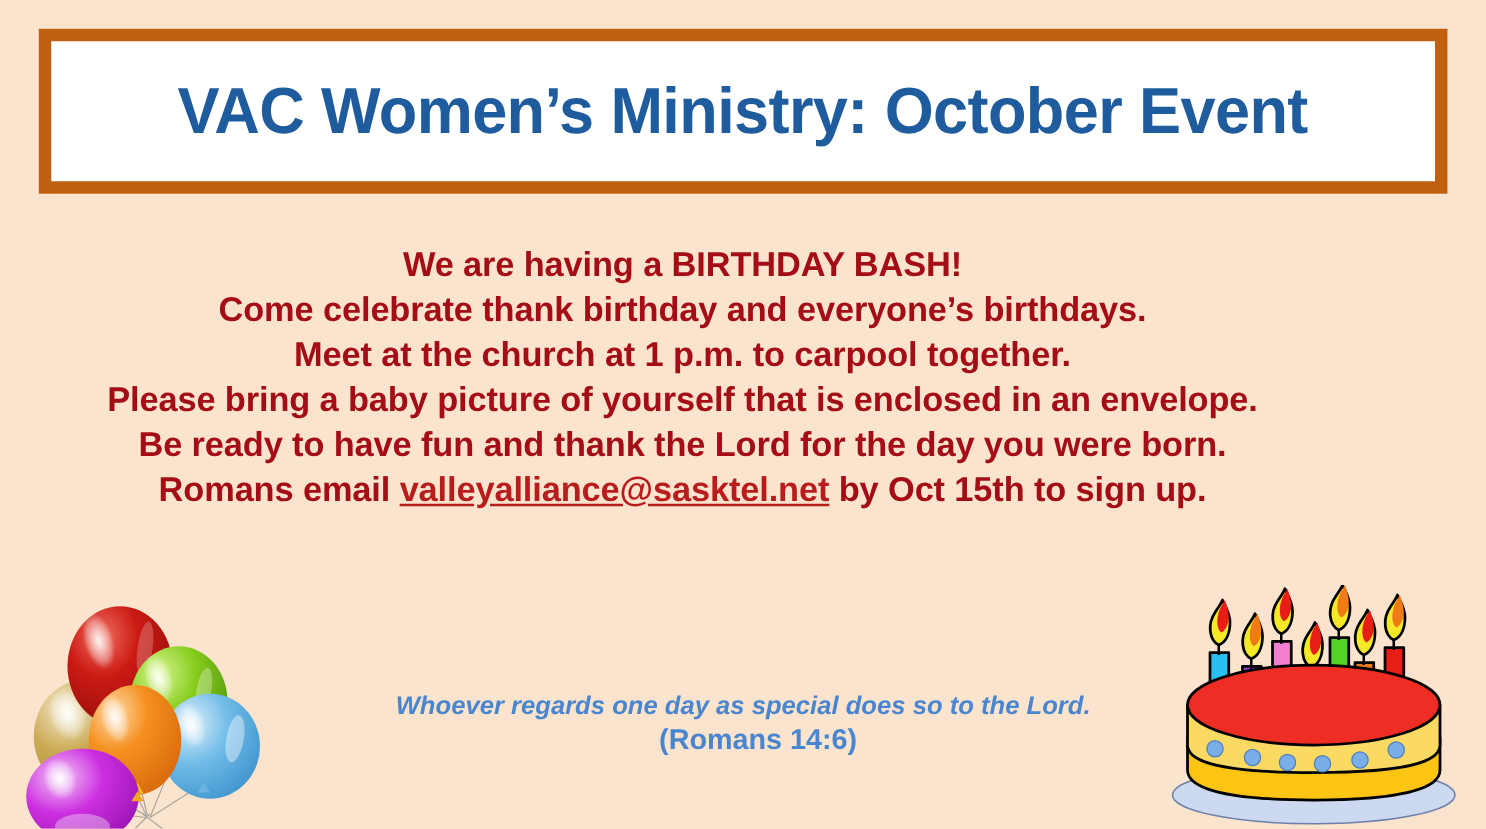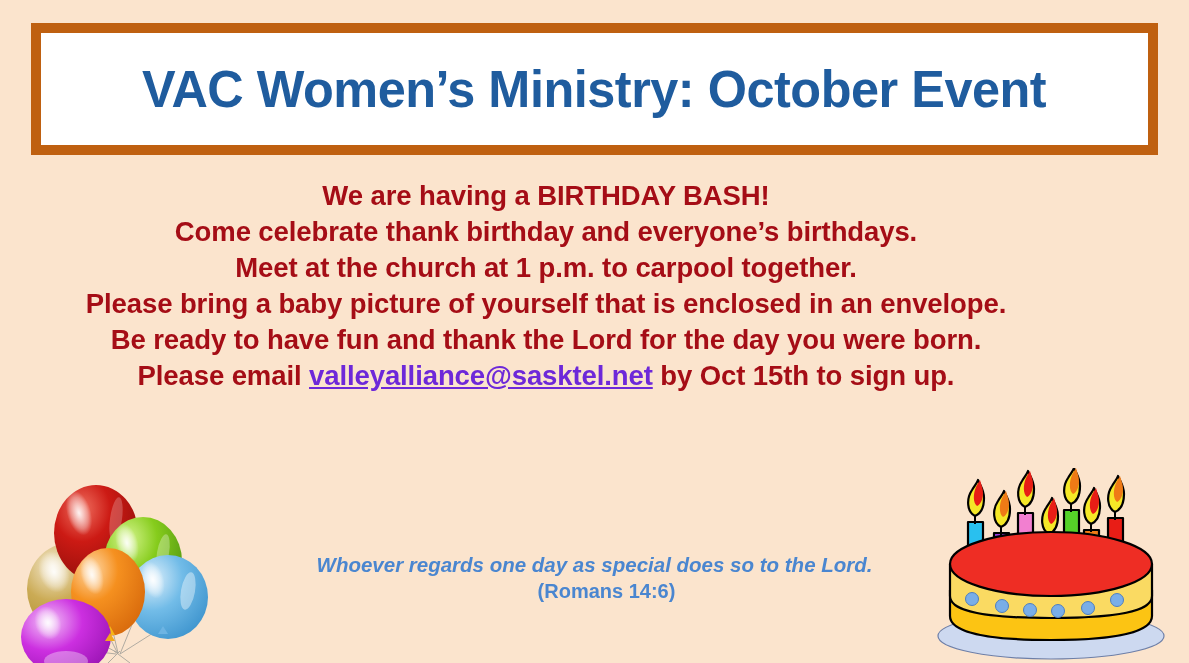--- a/index.html
+++ b/index.html
@@ -43,57 +43,57 @@
     letter-spacing: -0.5px;
     white-space: nowrap;
     line-height: 1;
     transform: scaleX(0.97);
   }
 
   
   .body-block {
     position: absolute;
     left: 0;
-    top: 178px;
+    top: 194px;
     width: 1092px;
     text-align: center;
   }
   .body-line {
     font-size: 27.5px;
     font-weight: bold;
     color: #a50d16;
     line-height: 36px;
     white-space: nowrap;
     letter-spacing: -0.1px;
   }
   .email-link {
     text-decoration: underline;
     text-underline-offset: 2px;
-    color: #6d28d9;
+    color: #b91c1c;
     font-weight: bold;
   }
 
   
   .scripture {
     position: absolute;
     left: 0;
     top: 551px;
     width: 1189px;
     text-align: center;
   }
   .scripture-verse {
     font-size: 20.5px;
     font-weight: bold;
     font-style: italic;
     color: #4a86d0;
     line-height: 27px;
     font-family: "Liberation Sans Narrow", "Liberation Sans", sans-serif;
   }
   .scripture-ref {
-    font-size: 20px;
+    font-size: 23px;
     font-weight: bold;
     color: #4a86d0;
     line-height: 26px;
     font-family: "Liberation Sans Narrow", "Liberation Sans", sans-serif;
     padding-left: 24px;
   }
 
   
   .balloons-art {
     position: absolute;
@@ -119,21 +119,21 @@
   <div class="title-banner">
     <div class="title-text">VAC Women’s Ministry:  October Event</div>
   </div>
 
   <div class="body-block">
     <div class="body-line">We are having a BIRTHDAY BASH!</div>
     <div class="body-line">Come celebrate thank birthday and everyone’s birthdays.</div>
     <div class="body-line">Meet at the church at 1 p.m. to carpool together.</div>
     <div class="body-line">Please bring a baby picture of yourself that is enclosed in an envelope.</div>
     <div class="body-line">Be ready to have fun and thank the Lord for the day you were born.</div>
-    <div class="body-line"><span>Please email </span><span class="email-link">valleyalliance@sasktel.net</span><span> by Oct 15th to sign up.</span></div>
+    <div class="body-line"><span>Romans email </span><span class="email-link">valleyalliance@sasktel.net</span><span> by Oct 15th to sign up.</span></div>
   </div>
 
   <div class="scripture">
     <div class="scripture-verse">Whoever regards one day as special does so to the Lord.</div>
     <div class="scripture-ref">(Romans 14:6)</div>
   </div>
 
   <div class="balloons-art">
     <svg width="200" height="190" viewBox="0 0 200 190" xmlns="http://www.w3.org/2000/svg">
       <defs>

